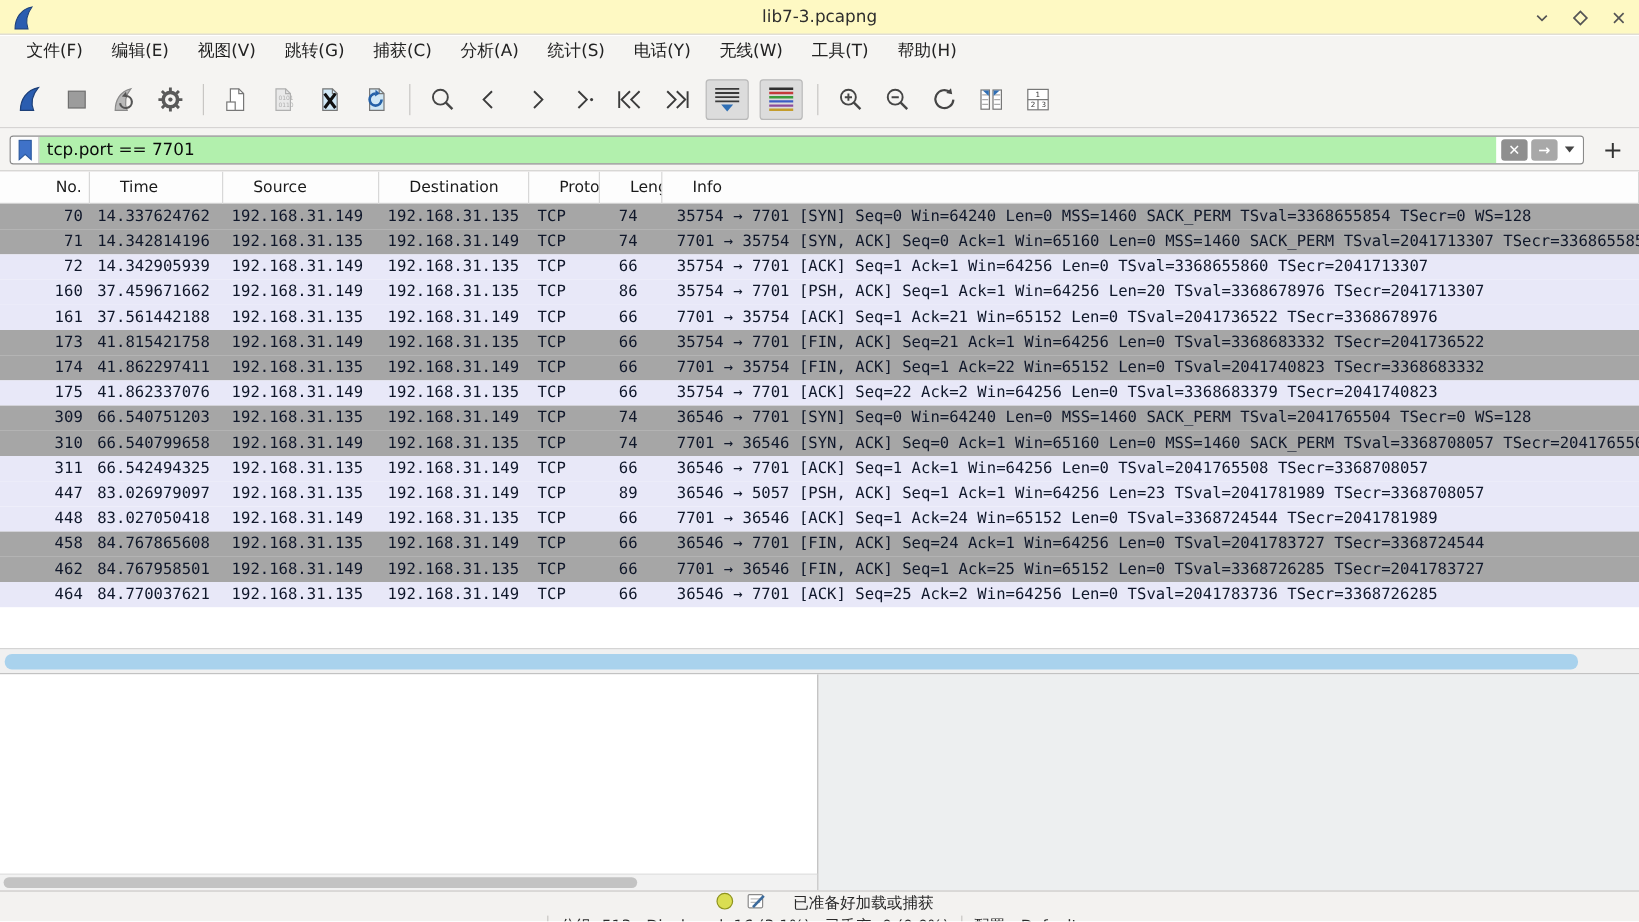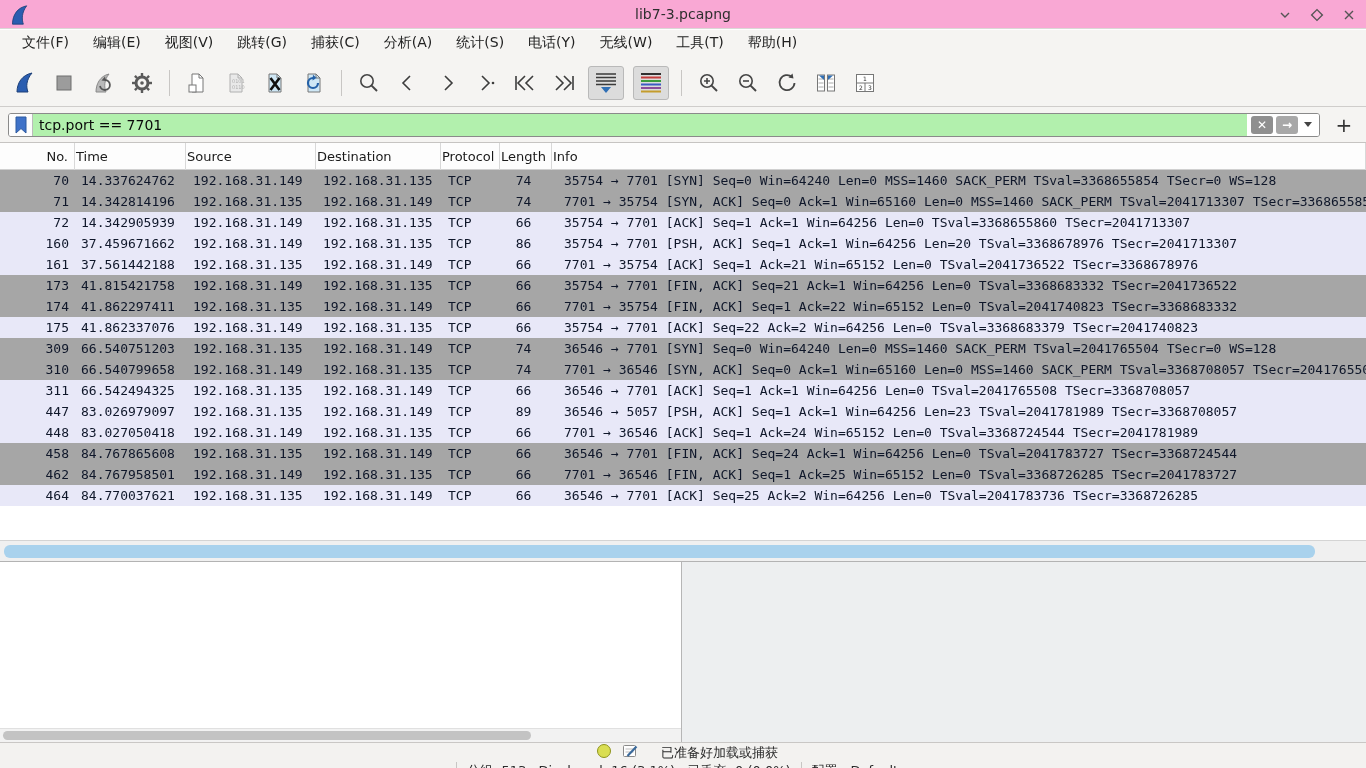--- a/index.html
+++ b/index.html
@@ -1,21 +1,21 @@
 <!DOCTYPE html>
 <html><head>
 <meta charset="utf-8">
 <style>
   * { box-sizing: border-box; margin: 0; padding: 0; }
   html,body { width:1366px; height:768px; overflow:hidden; }
   body { font-family:"DejaVu Sans","Liberation Sans",sans-serif; font-size:13px; color:#1a1a1a; background:#fff; }
   .app { position:relative; width:1366px; height:768px; background:#fff; overflow:hidden; }
 
   
-  .titlebar { position:absolute; top:0; left:0; right:0; height:29px; background:#f9a8d4; border-bottom:1px solid #dad8d6; display:flex; align-items:center; }
+  .titlebar { position:absolute; top:0; left:0; right:0; height:29px; background:#fef9c3; border-bottom:1px solid #dad8d6; display:flex; align-items:center; }
   .titlebar .appicon { position:absolute; left:10px; top:4px; }
   .titlebar .title { flex:1; text-align:center; font-size:14px; color:#2e2e2e; }
   .winctl { position:absolute; right:8px; top:0; height:29px; display:flex; align-items:center; gap:14px; }
   .winctl .wbtn { width:18px; height:18px; display:flex; align-items:center; justify-content:center; cursor:default; }
 
   
   .menubar { position:absolute; top:30px; left:0; right:0; height:30px; background:#f5f4f2; display:flex; padding-left:12px; gap:4px; }
   .menu-item { padding:4px 10px; font-size:14px; color:#222; border-radius:3px; }
 
   
@@ -33,21 +33,21 @@
   .fbtn { width:22px; height:18px; border-radius:3px; display:flex; align-items:center; justify-content:center; color:#fff; font-weight:bold; font-size:12px; }
   .fbtn.clear { background:#8f8f8f; }
   .fbtn.apply { background:#a8a8a8; }
   .fcaret { width:0; height:0; border-left:4px solid transparent; border-right:4px solid transparent; border-top:5px solid #444; margin:0 3px; }
   .faddbtn { width:28px; height:28px; display:flex; align-items:center; justify-content:center; font-size:20px; color:#333; margin-left:10px; }
 
   
   .tablewrap { position:absolute; top:143px; left:0; right:0; height:418px; background:#fff; overflow:hidden; }
   .phead, .prow { display:grid; grid-template-columns:75px 111px 130px 125px 59px 52px auto; white-space:nowrap; }
   .phead { height:27px; align-items:center; background:#fdfdfd; border-bottom:1px solid #d0d0d0; font-size:13px; color:#1a1a1a; }
-  .phead .hcell { height:27px; line-height:27px; border-right:1px solid #d8d8d8; padding-left:1px; overflow:hidden; }
+  .phead .hcell { height:27px; line-height:27px; border-right:1px solid #d8d8d8; padding-left:25px; overflow:hidden; }
   .prow { height:21px; line-height:21px; font-family:"DejaVu Sans Mono","Liberation Mono",monospace; font-size:13px; color:#0f172a; }
   .prow.gray { background:#a6a6a6; }
   .prow.lavender { background:#e8e8f8; }
   .cell { overflow:hidden; }
   .c-no { text-align:right; padding-right:6px; }
   .c-time { padding-left:6px; }
   .c-source, .c-destination, .c-protocol { padding-left:7px; }
   .c-length { text-align:center; padding-right:5px; }
   .c-info { padding-left:12px; }
   .hscroll { position:absolute; bottom:0; left:0; right:0; height:21px; background:#f0f0f0; border-top:1px solid #d4d4d4; }

